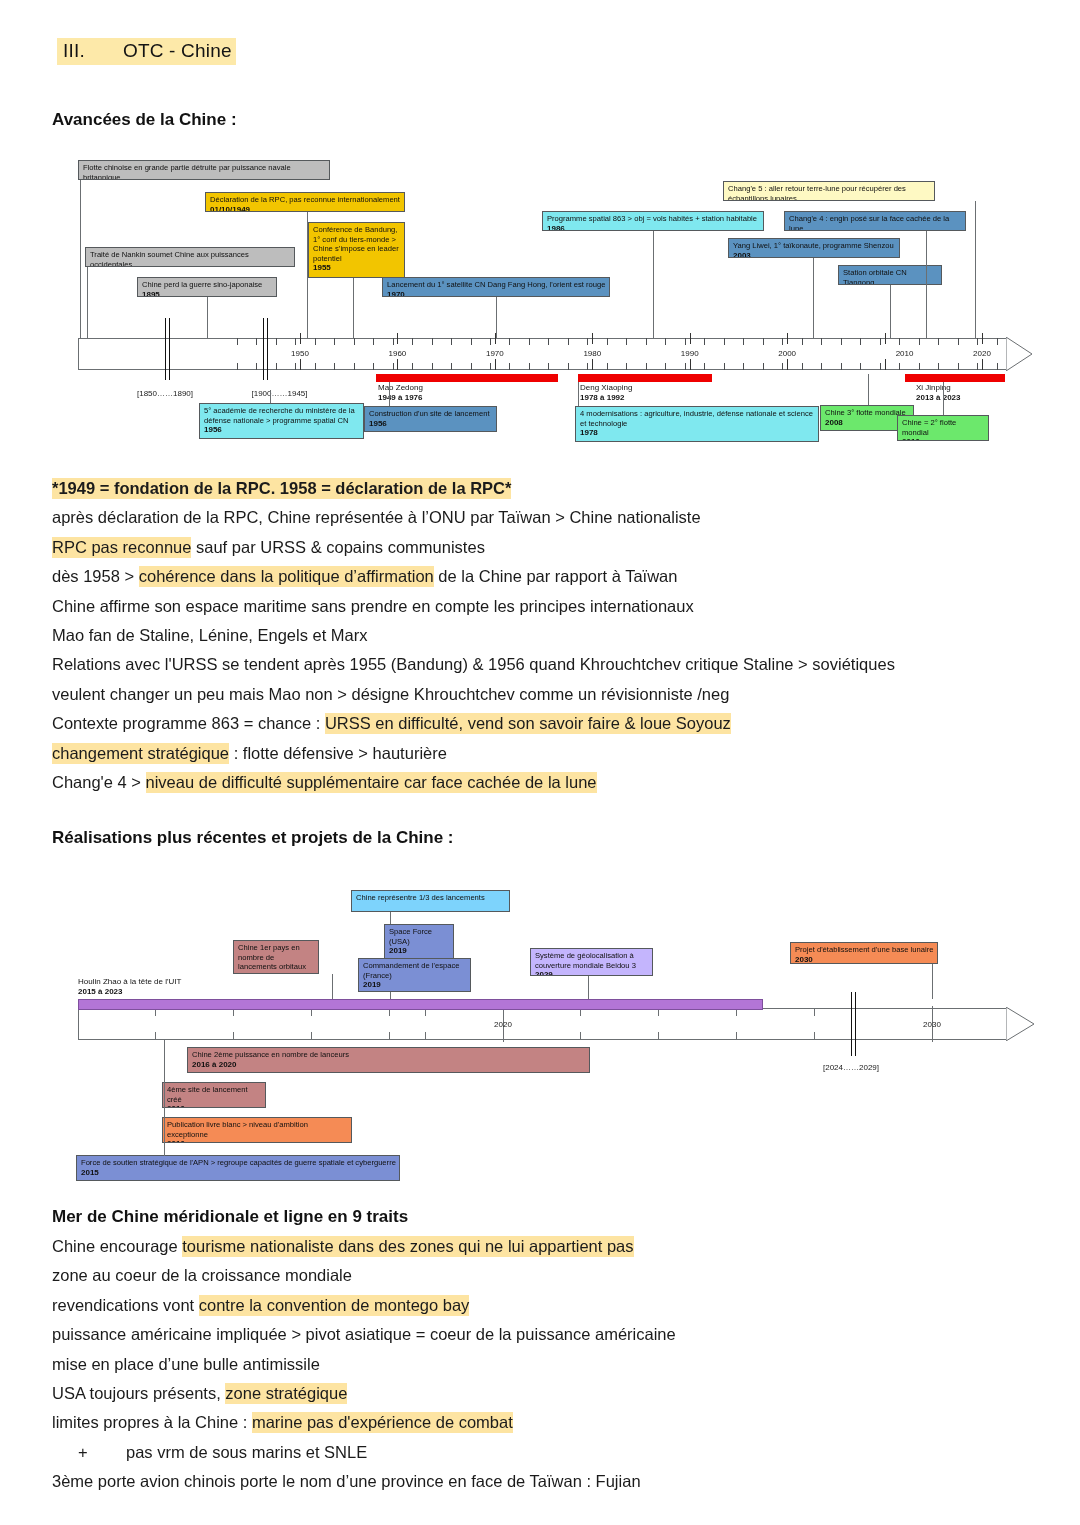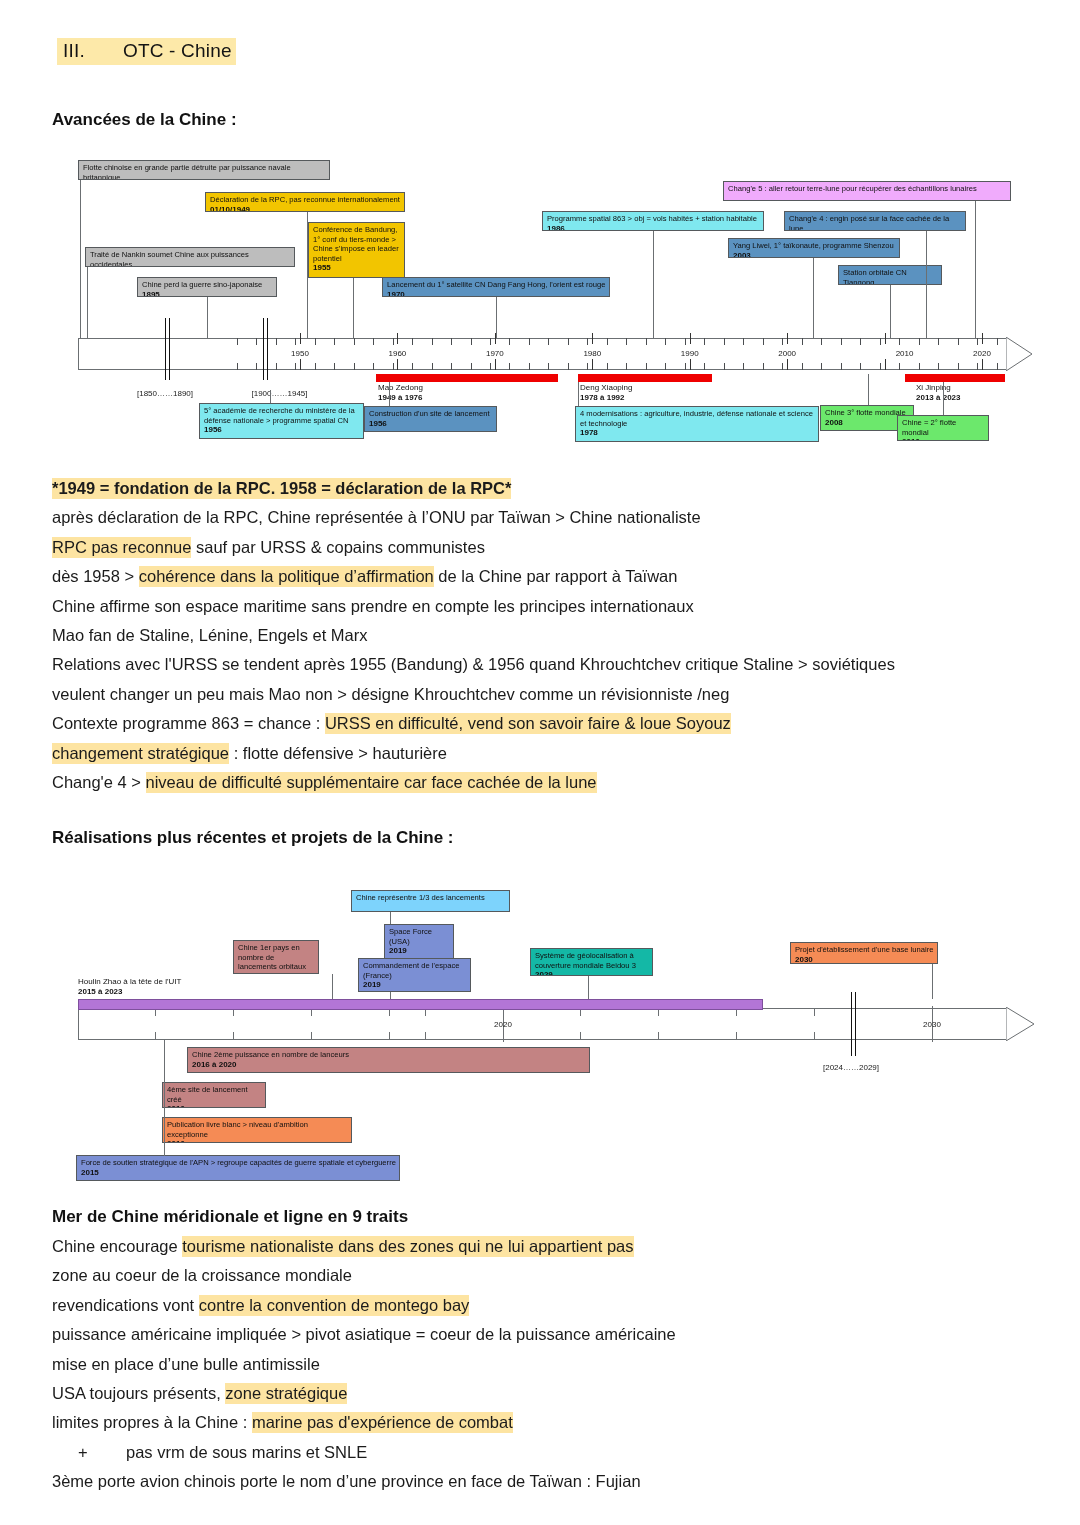--- a/index.html
+++ b/index.html
@@ -198,21 +198,21 @@
       <div class="tl-box" style="left: 382px; top: 277px; width: 228px; background: rgb(91, 146, 192); height: 20px;"><span>Lancement du 1° satellite CN Dang Fang Hong, l'orient est rouge</span><span class="yr">1970</span></div>
       <div class="leader" style="left: 496px; top: 297px; height: 41px;"></div>
       <div class="tl-box" style="left: 542px; top: 211px; width: 222px; background: rgb(127, 232, 239); height: 20px;"><span>Programme spatial 863 &gt; obj = vols habités + station habitable</span><span class="yr">1986</span></div>
       <div class="leader" style="left: 653px; top: 231px; height: 107px;"></div>
       <div class="tl-box" style="left: 728px; top: 238px; width: 172px; background: rgb(91, 146, 192); height: 20px;"><span>Yang Liwei, 1° taïkonaute, programme Shenzou</span><span class="yr">2003</span></div>
       <div class="leader" style="left: 813px; top: 258px; height: 80px;"></div>
       <div class="tl-box" style="left: 838px; top: 265px; width: 104px; background: rgb(91, 146, 192); height: 20px;"><span>Station orbitale CN Tiangong</span></div>
       <div class="leader" style="left: 890px; top: 285px; height: 53px;"></div>
       <div class="tl-box" style="left: 784px; top: 211px; width: 182px; background: rgb(91, 146, 192); height: 20px;"><span>Chang'e 4 : engin posé sur la face cachée de la lune</span></div>
       <div class="leader" style="left: 926px; top: 231px; height: 107px;"></div>
-      <div class="tl-box" style="left: 723px; top: 181px; width: 288px; background: #f0abfc; height: 20px;"><span>Chang'e 5 : aller retour terre-lune pour récupérer des échantillons lunaires</span></div>
+      <div class="tl-box" style="left: 723px; top: 181px; width: 212px; background: #fef9c3; height: 20px;"><span>Chang'e 5 : aller retour terre-lune pour récupérer des échantillons lunaires</span></div>
       <div class="leader" style="left: 975px; top: 201px; height: 137px;"></div>
       <div class="tl-box" style="left: 199px; top: 403px; width: 165px; background: rgb(127, 232, 239); height: 36px;"><span>5° académie de recherche du ministère de la défense nationale &gt; programme spatial CN</span><span class="yr">1956</span></div>
       <div class="leader" style="left: 270px; top: 390px; height: 13px;"></div>
       <div class="tl-box" style="left: 364px; top: 406px; width: 133px; background: rgb(91, 146, 192); height: 26px;"><span>Construction d'un site de lancement</span><span class="yr">1956</span></div>
       <div class="leader" style="left: 389px; top: 382px; height: 24px;"></div>
       <div class="tl-box" style="left: 575px; top: 406px; width: 244px; background: rgb(127, 232, 239); height: 36px;"><span>4 modernisations : agriculture, industrie, défense nationale et science et technologie</span><span class="yr">1978</span></div>
       <div class="leader" style="left: 578px; top: 382px; height: 24px;"></div>
       <div class="tl-box" style="left: 820px; top: 405px; width: 94px; background: rgb(108, 232, 108); height: 26px;"><span>Chine 3° flotte mondiale</span><span class="yr">2008</span></div>
       <div class="leader" style="left: 868px; top: 374px; height: 31px;"></div>
       <div class="tl-box" style="left: 897px; top: 415px; width: 92px; background: rgb(108, 232, 108); height: 26px;"><span>Chine = 2° flotte mondial</span><span class="yr">2016</span></div>
@@ -271,21 +271,21 @@
       <div class="range-bar" style="left: 78px; top: 139px; width: 685px; height: 11px; background: rgb(179, 117, 214); border: 1px solid rgb(126, 79, 156); box-sizing: border-box;"></div>
       <div class="era-label" style="left: 78px; top: 117px;"><span>Houlin Zhao à la tête de l'UIT</span><br><b>2015 à 2023</b></div>
       <div class="tl-box" style="left: 233px; top: 80px; width: 86px; background: rgb(195, 131, 131); height: 34px;"><span>Chine 1er pays en nombre de lancements orbitaux</span><span class="yr">2018</span></div>
       <div class="leader" style="left: 332px; top: 114px; height: 25px;"></div>
       <div class="tl-box" style="left: 351px; top: 30px; width: 159px; background: #7dd3fc; height: 22px;"><span>Chine représentre 1/3 des lancements</span></div>
       <div class="leader" style="left: 390px; top: 52px; height: 12px;"></div>
       <div class="tl-box" style="left: 384px; top: 64px; width: 70px; background: rgb(123, 143, 212); height: 52px;"><span>Space Force (USA)</span><span class="yr">2019</span></div>
       <div class="leader" style="left: 390px; top: 98px; height: 0px;"></div>
       <div class="tl-box" style="left: 358px; top: 98px; width: 113px; background: rgb(123, 143, 212); height: 34px;"><span>Commandement de l'espace (France)</span><span class="yr">2019</span></div>
       <div class="leader" style="left: 390px; top: 132px; height: 7px;"></div>
-      <div class="tl-box" style="left: 530px; top: 88px; width: 123px; background: #14b8a6; height: 28px;"><span>Système de géolocalisation à couverture mondiale Beidou 3</span><span class="yr">2029</span></div>
+      <div class="tl-box" style="left: 530px; top: 88px; width: 123px; background: #c4b5fd; height: 28px;"><span>Système de géolocalisation à couverture mondiale Beidou 3</span><span class="yr">2029</span></div>
       <div class="leader" style="left: 588px; top: 116px; height: 23px;"></div>
       <div class="tl-box" style="left: 790px; top: 82px; width: 148px; background: rgb(245, 139, 85); height: 22px;"><span>Projet d'établissement d'une base lunaire</span><span class="yr">2030</span></div>
       <div class="leader" style="left: 932px; top: 104px; height: 35px;"></div>
       <div class="tl-box" style="left: 178px; top: 187px; width: 403px; background: rgb(195, 131, 131); height: 26px; margin-left: 9px;"><span>Chine 2ème puissance en nombre de lanceurs</span><span class="yr" style="text-align: left;">2016 à 2020</span></div>
       <div class="tl-box" style="left: 162px; top: 222px; width: 104px; background: rgb(195, 131, 131); height: 26px;"><span>4ème site de lancement créé</span><span class="yr">2016</span></div>
       <div class="tl-box" style="left: 162px; top: 257px; width: 190px; background: rgb(245, 139, 85); height: 26px;"><span>Publication livre blanc &gt; niveau d'ambition exceptionne</span><span class="yr">2016</span></div>
       <div class="tl-box" style="left: 76px; top: 295px; width: 324px; background: rgb(123, 143, 212); height: 26px;"><span>Force de soutien stratégique de l'APN &gt; regroupe capacités de guerre spatiale et cyberguerre</span><span class="yr">2015</span></div>
       <div class="leader" style="left: 164px; top: 180px; height: 116px;"></div>
     </div>
 

